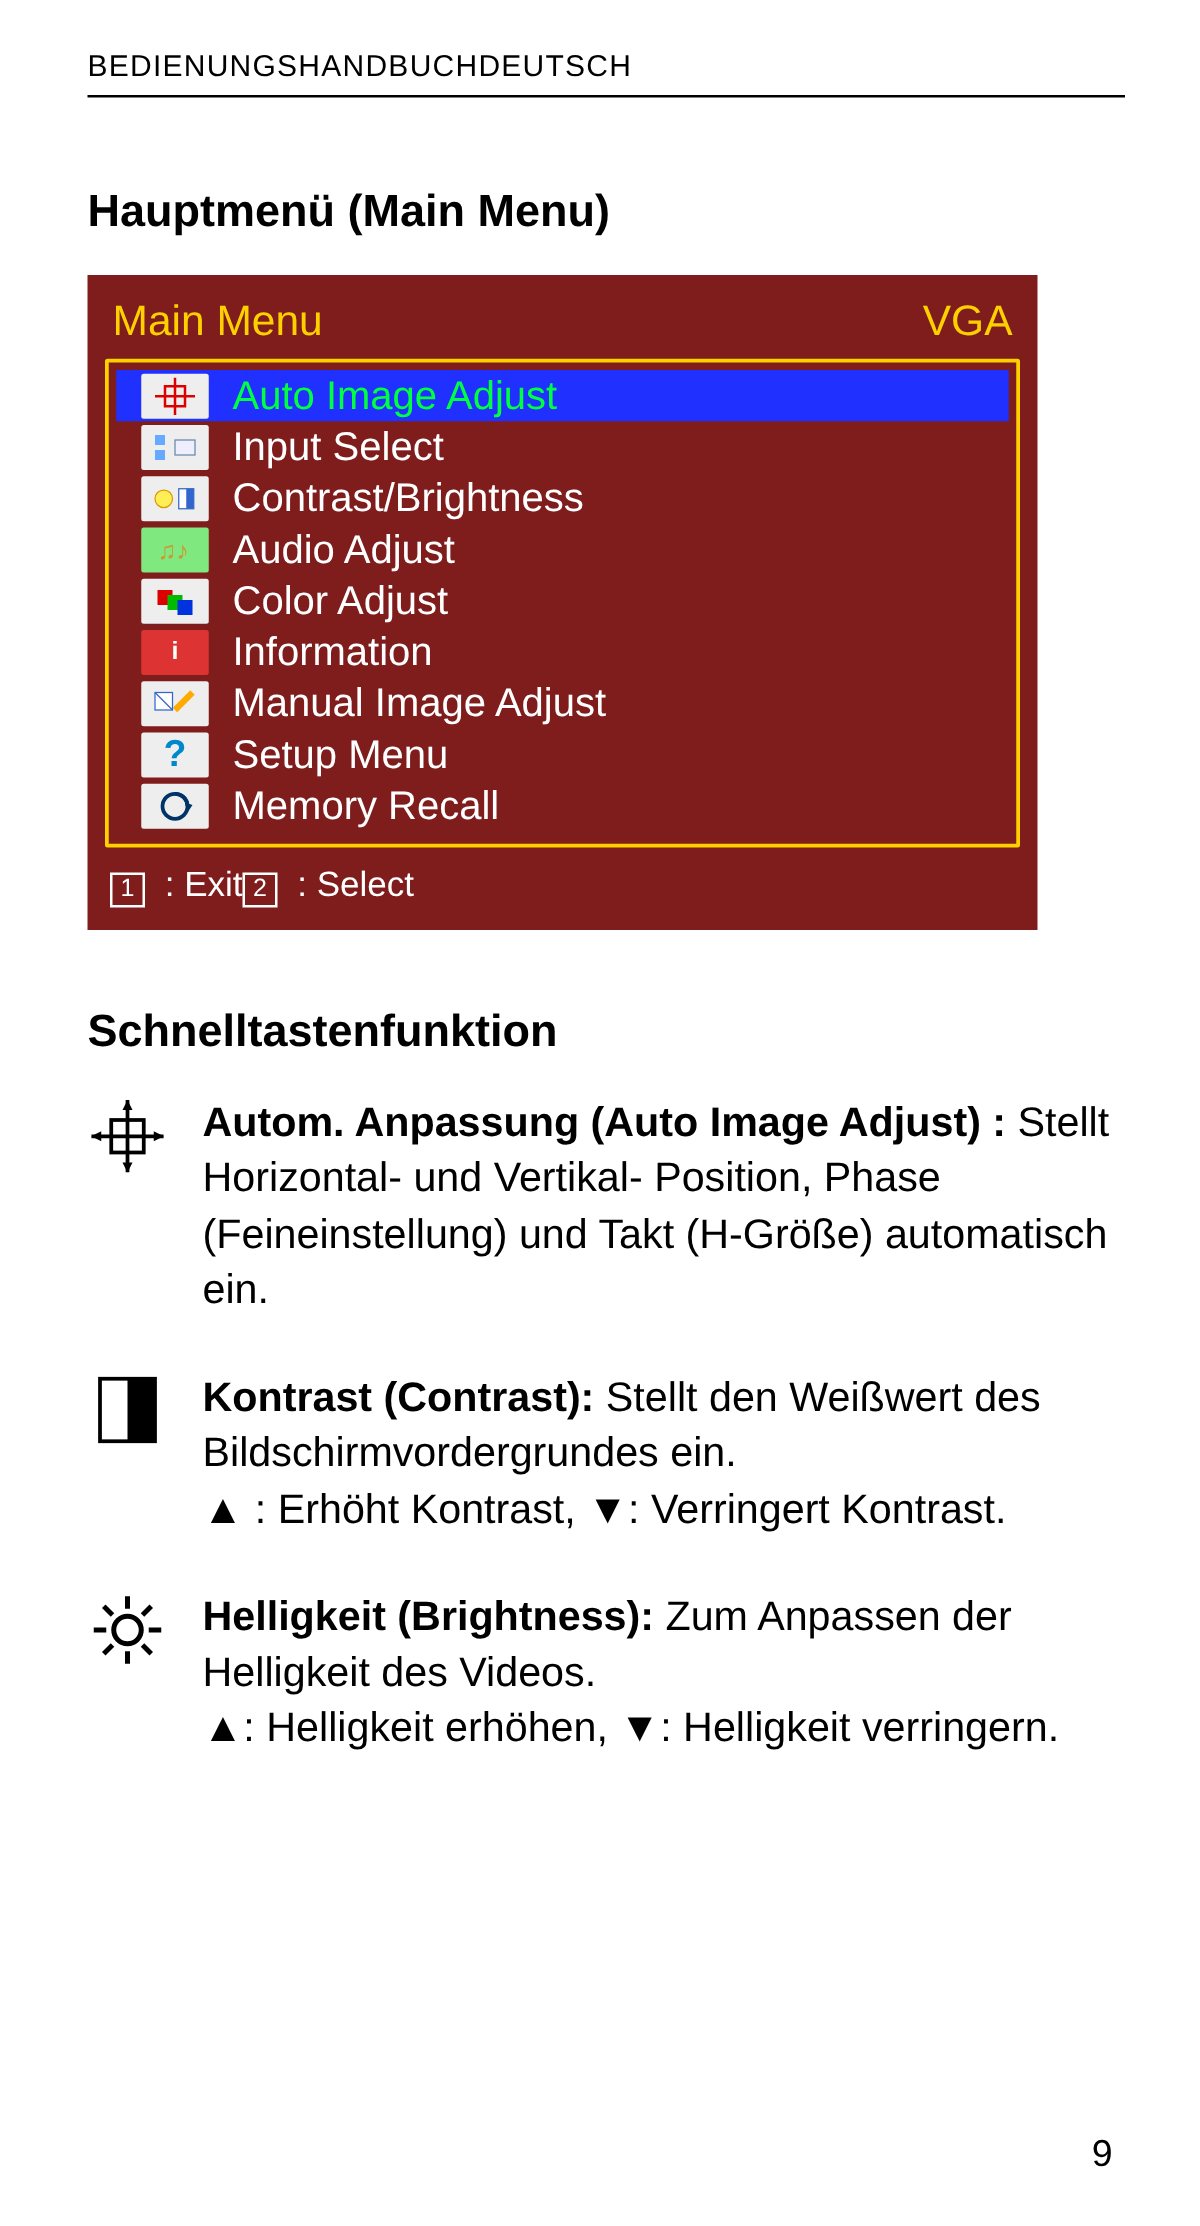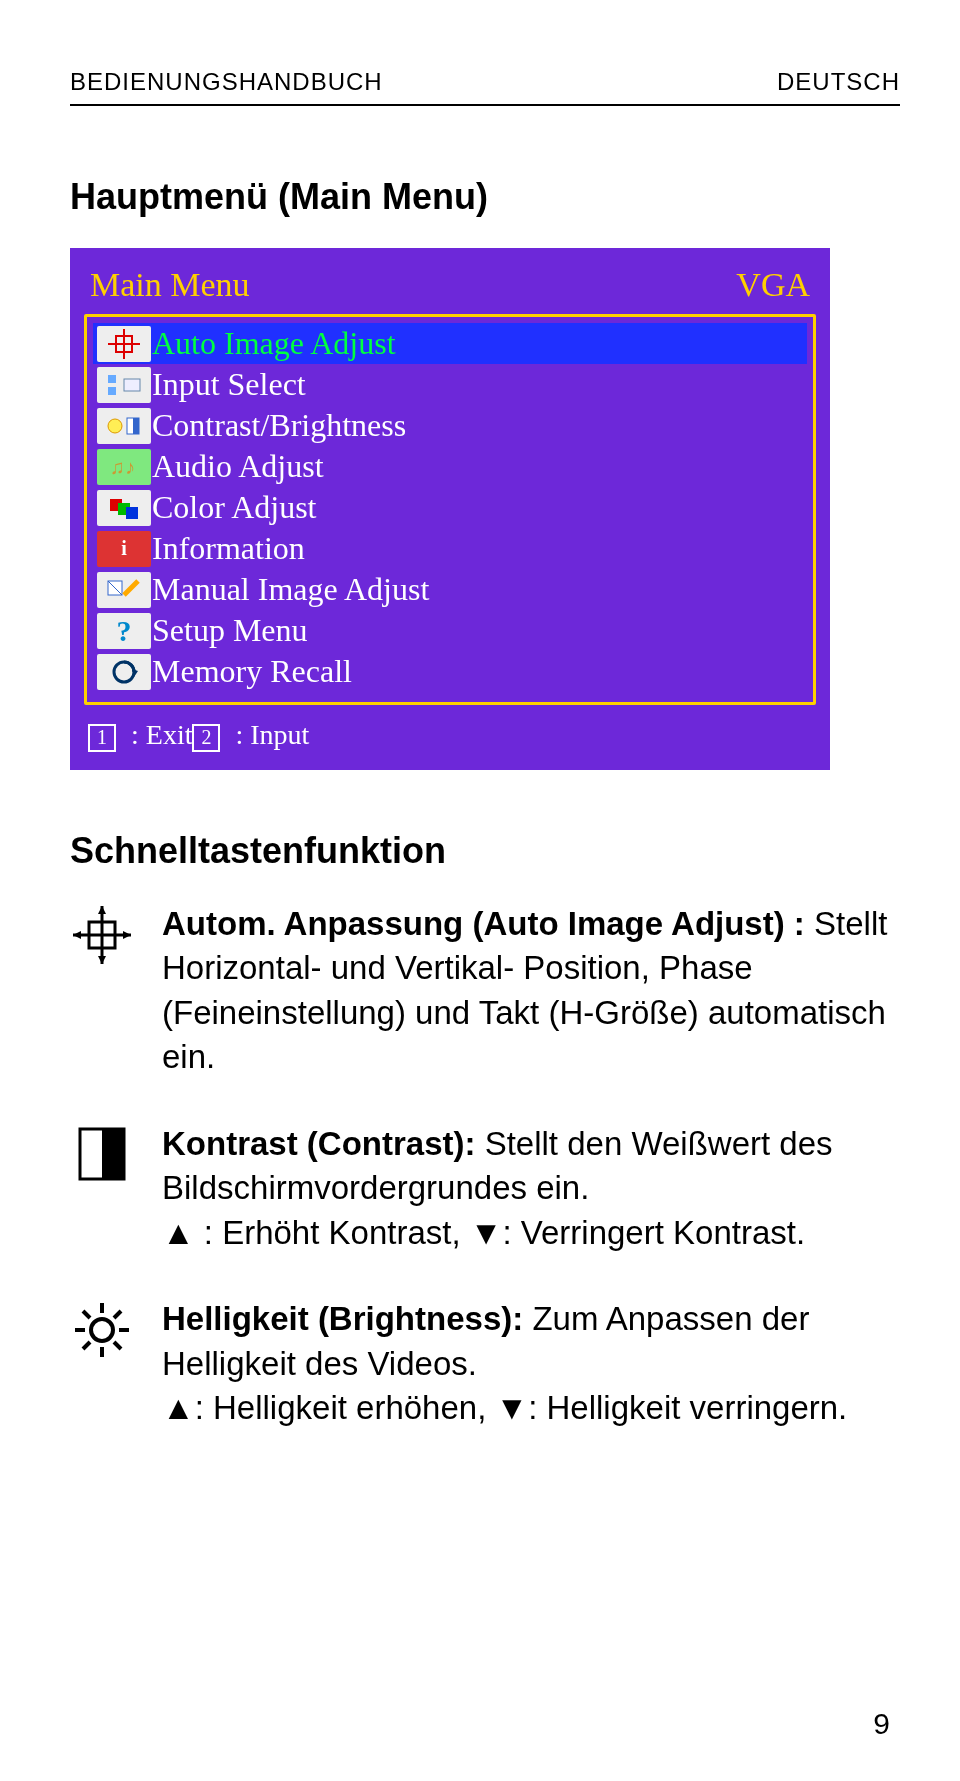--- a/index.html
+++ b/index.html
@@ -5,49 +5,49 @@
   * { box-sizing: border-box; margin: 0; padding: 0; }
   body {
     width: 960px;
     height: 1781px;
     background: #fff;
     font-family: "Century Gothic", "Avant Garde", Arial, sans-serif;
     color: #000;
     position: relative;
     padding: 40px 60px 40px 70px;
   }
-  .header { display: flex; justify-content: space-between; margin-bottom: 8px; font-size: 24px; letter-spacing: 1px; margin-top: 28px; }
+  .header { display: flex; margin-bottom: 8px; font-size: 24px; letter-spacing: 1px; }
   .header-rule { border: none; border-top: 2px solid #000; margin-bottom: 70px; }
   h2.section { font-size: 36px; font-weight: bold; margin-bottom: 30px; }
 
   
   .osd {
     width: 760px;
-    background: #6d28d9;
+    background: #7f1d1d;
     margin: 0 0 60px 0;
     padding: 18px 14px 18px 14px;
-    font-family: Liberation Serif, serif;
+    font-family: Liberation Sans, sans-serif;
   }
   .osd-head {
     display: flex;
     justify-content: space-between;
     color: #ffd000;
     font-size: 34px;
     padding: 0 6px 10px 6px;
   }
   .osd-frame {
     border: 3px solid #ffd000;
     border-radius: 2px;
     padding: 6px 6px 10px 6px;
   }
   .osd-item {
     display: flex;
     align-items: center;
-    gap: 1px;
-    padding: 2px 4px;
+    gap: 19px;
+    padding: 2px 20px;
   }
   .osd-item.sel { background: #2030ff; }
   .osd-item.sel .osd-label { color: #00ff40; }
   .osd-thumb {
     width: 54px; height: 36px;
     background: #eee;
     border-radius: 2px;
     display: flex; align-items: center; justify-content: center;
     font-size: 20px;
   }
@@ -179,21 +179,21 @@
       <span class="osd-label">Memory Recall</span>
     </div>
   </div>
   <div class="osd-foot">
     <span>
       <span class="keybox">1</span>
       <span>: Exit</span>
     </span>
     <span>
       <span class="keybox">2</span>
-      <span>: Input</span>
+      <span>: Select</span>
     </span>
   </div>
 </div>
 
 <h2 class="section">Schnelltastenfunktion</h2>
 
 <div class="body-text">
 
   <div class="entry">
     <div class="entry-icon">

